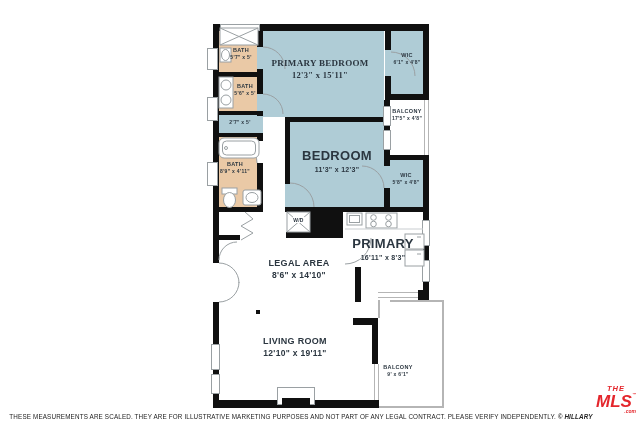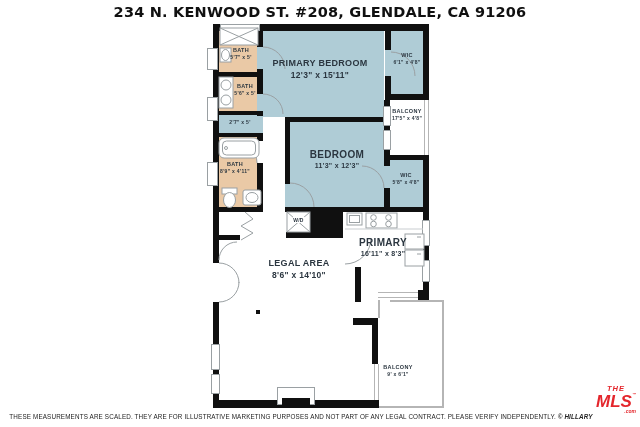--- a/index.html
+++ b/index.html
@@ -20,21 +20,21 @@
   .win{position:absolute;background:#fff;border:1px solid #9aa0a3;box-sizing:border-box;z-index:4;}
   
   .fx{position:absolute;left:0;top:0;z-index:5;}
   
   .rl{position:absolute;z-index:6;display:flex;flex-direction:column;align-items:center;
       transform:translateX(-50%);color:#2b3640;font-weight:700;letter-spacing:.3px;
       text-align:center;white-space:nowrap;line-height:1.3;}
   .rl .rn{display:block;}
   .rl .rd{display:block;font-weight:600;}
   .lb-lg .rn{font-size:9px;} .lb-lg .rd{font-size:8.5px;}
-  .lb-md .rn{font-size:10px;} .lb-md .rd{font-size:7px;}
+  .lb-md .rn{font-size:13px;} .lb-md .rd{font-size:7px;}
   .lb-sm .rn{font-size:5.5px;} .lb-sm .rd{font-size:5px;}
   .wd-chip{position:absolute;z-index:6;transform:translateX(-50%);font-size:5px;font-weight:700;
       color:#2b3640;background:#fff;padding:0 1px;letter-spacing:.2px;}
   .fireplace{position:absolute;left:82px;top:363px;width:38px;height:18px;background:#fff;
       border:1px solid #9aa0a3;box-sizing:border-box;z-index:4;}
   .hearth{position:absolute;left:4px;top:10px;width:28px;height:10px;background:#101010;}
   .post{position:absolute;left:61px;top:286px;width:4px;height:4px;background:#101010;z-index:4;}
   
   .footer{position:absolute;top:413px;left:0;width:640px;text-align:center;white-space:nowrap;
       font-size:6.3px;letter-spacing:.15px;color:#222;}
@@ -45,21 +45,20 @@
   .mls .mls-the{font-size:7.5px;letter-spacing:1px;margin-top:2px;}
   .mls .mls-mls{font-size:17px;letter-spacing:0;}
   .mls .tm{font-size:4px;vertical-align:top;}
   .mls .mls-com{font-size:5px;text-align:right;margin-top:-1px;padding-right:2px;font-weight:700;}
 </style>
 </head>
 <body>
 
 <div class="canvas">
 
-  <div class="title">234 N. KENWOOD ST. #208, GLENDALE, CA 91206</div>
 
   <div class="plan">
 
     <div class="fill blue" style="left:62px;top:7px;width:127px;height:86px;"></div>
     <div class="fill blue" style="left:90px;top:98px;width:99px;height:85px;"></div>
     <div class="fill blue" style="left:190px;top:7px;width:44px;height:63px;"></div>
     <div class="fill blue" style="left:189px;top:136px;width:45px;height:47px;"></div>
     <div class="fill blue" style="left:24px;top:87px;width:44px;height:22px;"></div>
     <div class="fill tan" style="left:24px;top:7px;width:38px;height:80px;"></div>
     <div class="fill tan" style="left:24px;top:109px;width:38px;height:74px;"></div>
@@ -175,21 +174,21 @@
 
         <path d="M 150 205 L 228 205" fill="none" stroke="#c9cdd0"></path>
       </g>
     </svg>
 
     <div class="fireplace">
         <div class="hearth"></div>
       </div>
     <div class="post"></div>
 
-    <div class="rl lb-lg" style="left:125px;top:34px;">
+    <div class="rl lb-lg" style="left:125px;top:34px;font-family:Liberation Serif, serif;">
       <span class="rn">PRIMARY BEDROOM</span>
       <span class="rd">12'3" x 15'11"</span>
     </div>
     <div class="rl lb-md" style="left:142px;top:124px;">
       <span class="rn">BEDROOM</span>
       <span class="rd">11'3" x 12'3"</span>
     </div>
     <div class="rl lb-sm" style="left:212px;top:28px;">
       <span class="rn">WIC</span>
       <span class="rd">6'1" x 4'8"</span>
@@ -218,20 +217,24 @@
       <span class="rd">8'9" x 4'11"</span>
     </div>
     <div class="wd-chip" style="left:103.5px;top:193px;">W/D</div>
     <div class="rl lb-md" style="left:188px;top:212px;">
       <span class="rn">PRIMARY</span>
       <span class="rd">16'11" x 8'3"</span>
     </div>
     <div class="rl lb-lg" style="left:104px;top:234px;">
       <span class="rn">LEGAL AREA</span>
       <span class="rd">8'6" x 14'10"</span>
+    </div>
+    <div class="rl lb-lg" style="left:100px;top:312px;">
+      <span class="rn">LIVING ROOM</span>
+      <span class="rd">12'10" x 19'11"</span>
     </div>
     <div class="rl lb-sm" style="left:203px;top:340px;">
       <span class="rn">BALCONY</span>
       <span class="rd">9' x 6'1"</span>
     </div>
   </div>
 
   <div class="footer">
     <span>THESE MEASUREMENTS ARE SCALED.  THEY ARE FOR ILLUSTRATIVE MARKETING PURPOSES AND NOT PART OF ANY LEGAL CONTRACT.  PLEASE VERIFY INDEPENDENTLY.</span>
     <span class="cp">© HILLARY CAMPBELL</span>

